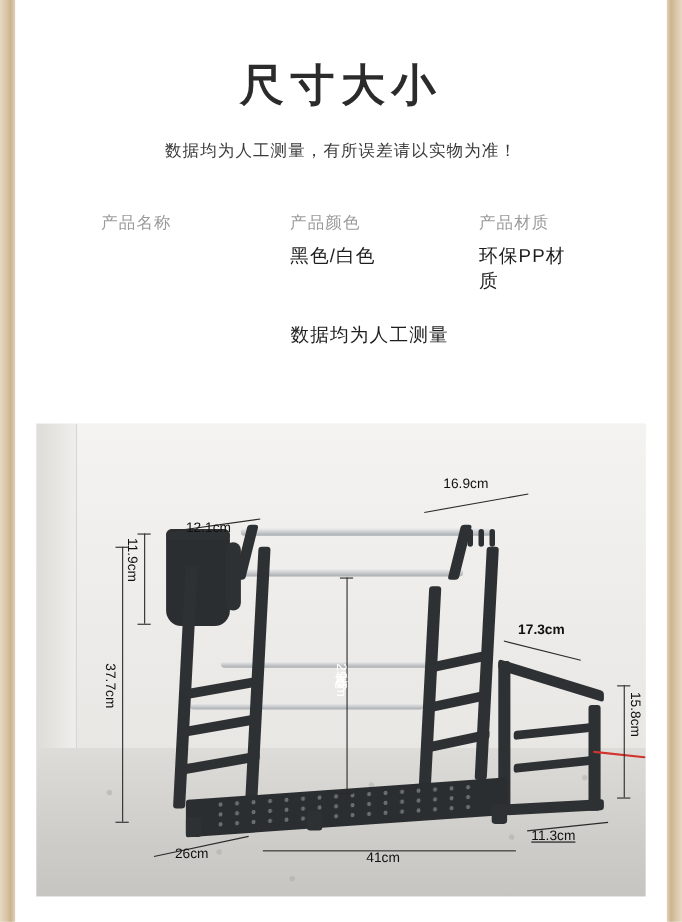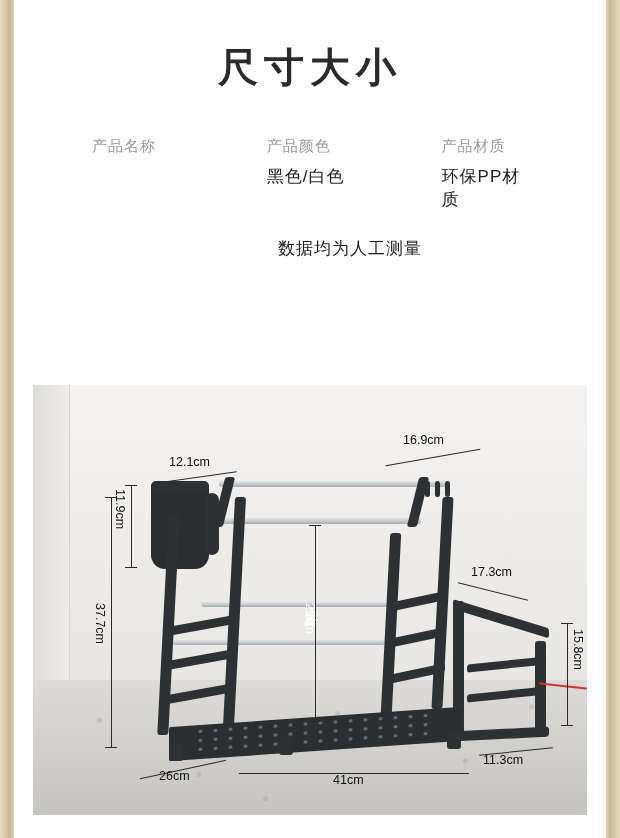--- a/index.html
+++ b/index.html
@@ -28,39 +28,38 @@
     position:absolute;left:14px;right:14px;top:0;bottom:0;
     background:#ffffff;
   }
 
   .title{
     text-align:center;
     font-size:40px;
     font-weight:bold;
     color:#2b2b2b;
     letter-spacing:6px;
-    padding-top:43px;
+    padding-top:54px;
     line-height:1.2;
   }
   .subtitle{
     text-align:center;
     font-size:15px;
     color:#3a3a3a;
     margin-top:26px;
     letter-spacing:1px;
   }
 
   .specs{
     margin:46px 0 0 78px;
     width:440px;
   }
   .spec-row{
     display:flex;
     margin-bottom:26px;
-    gap:14px;
   }
   .spec-cell{
     width:172px;
     box-sizing:border-box;
   }
   .spec-cell:last-child{width:auto;}
   .spec-label{
     font-size:15px;
     color:#9a9a9a;
     margin-bottom:9px;
@@ -147,20 +146,21 @@
 <body>
 
 <div class="page">
 
   <div class="edge left"></div>
   <div class="edge right"></div>
 
   <div class="content">
 
     <div class="title">尺寸大小</div>
+    <div class="subtitle">数据均为人工测量，有所误差请以实物为准！</div>
 
     <div class="specs">
 
       <div class="spec-row">
         <div class="spec-cell">
           <div class="spec-label">产品名称</div>
         </div>
         <div class="spec-cell">
           <div class="spec-label">产品颜色</div>
           <div class="spec-value">黑色/白色</div>
@@ -235,29 +235,29 @@
         <div class="bar" style="left:246px;top:352px;width:14px;height:18px;border-radius:3px;"></div>
         <div class="bar" style="left:414px;top:346px;width:14px;height:18px;border-radius:3px;"></div>
 
         <div class="redline" style="left:506px;top:300px;width:48px;transform:rotate(6deg);"></div>
       </div>
 
       <div class="dimline h" style="left:352px;top:72px;width:96px;transform:rotate(-10deg);"></div>
       <div class="dimtxt" style="left:370px;top:48px;">16.9cm</div>
 
       <div class="dimline h" style="left:122px;top:92px;width:82px;transform:rotate(-8deg);"></div>
-      <div class="dimtxt" style="left:136px;top:70px;">12.1cm</div>
+      <div class="dimtxt" style="left:136px;top:88px;">12.1cm</div>
 
       <div class="dimline v" style="left:98px;top:100px;height:82px;"></div>
       <div class="tick" style="left:92px;top:100px;width:12px;height:1px;"></div>
       <div class="tick" style="left:92px;top:182px;width:12px;height:1px;"></div>
       <div class="dimtxt v" style="left:80px;top:104px;">11.9cm</div>
 
       <div class="dimline h" style="left:424px;top:206px;width:72px;transform:rotate(14deg);"></div>
-      <div class="dimtxt" style="left:438px;top:180px;">17.3cm</div>
+      <div class="dimtxt" style="left:438px;top:180px;font-weight:bold;">17.3cm</div>
 
       <div class="dimline v" style="left:534px;top:238px;height:102px;"></div>
       <div class="tick" style="left:528px;top:238px;width:12px;height:1px;"></div>
       <div class="tick" style="left:528px;top:340px;width:12px;height:1px;"></div>
       <div class="dimtxt v" style="left:538px;top:244px;">15.8cm</div>
 
       <div class="dimline v" style="left:78px;top:112px;height:250px;"></div>
       <div class="tick" style="left:72px;top:112px;width:12px;height:1px;"></div>
       <div class="tick" style="left:72px;top:362px;width:12px;height:1px;"></div>
       <div class="dimtxt v" style="left:60px;top:218px;">37.7cm</div>
@@ -267,18 +267,18 @@
       <div class="tick" style="left:276px;top:336px;width:12px;height:1px;"></div>
       <div class="dimtxt v" style="left:268px;top:218px;color:#fff;">层高29cm</div>
 
       <div class="dimline h" style="left:106px;top:384px;width:88px;transform:rotate(-12deg);"></div>
       <div class="dimtxt" style="left:126px;top:384px;">26cm</div>
 
       <div class="dimline h" style="left:206px;top:388px;width:230px;"></div>
       <div class="dimtxt" style="left:300px;top:388px;">41cm</div>
 
       <div class="dimline h" style="left:446px;top:366px;width:74px;transform:rotate(-6deg);"></div>
-      <div class="dimtxt" style="left:450px;top:368px;">11.3cm</div>
+      <div class="dimtxt" style="left:450px;top:368px;text-decoration:underline;">11.3cm</div>
 
     </div>
 
   </div>
 </div>
 
 </body></html>

